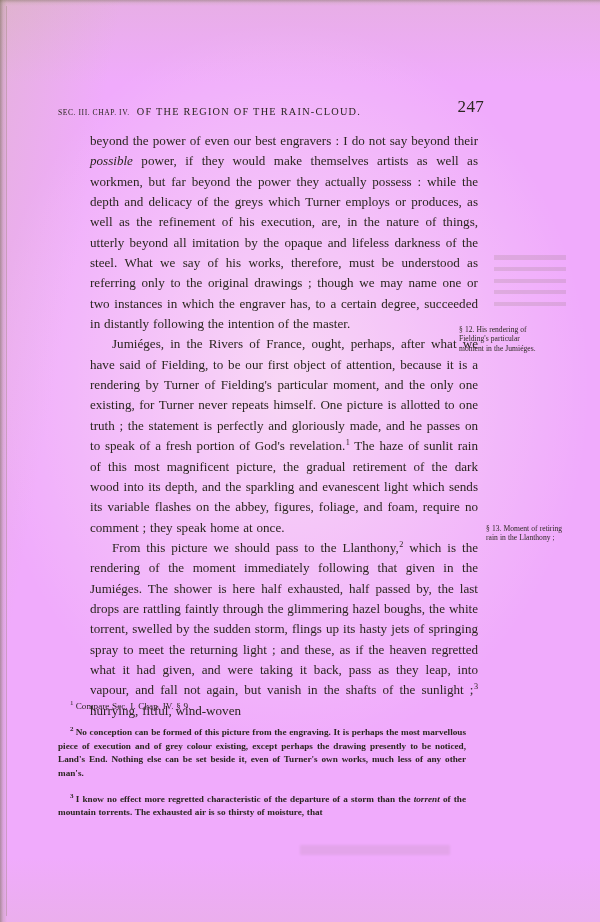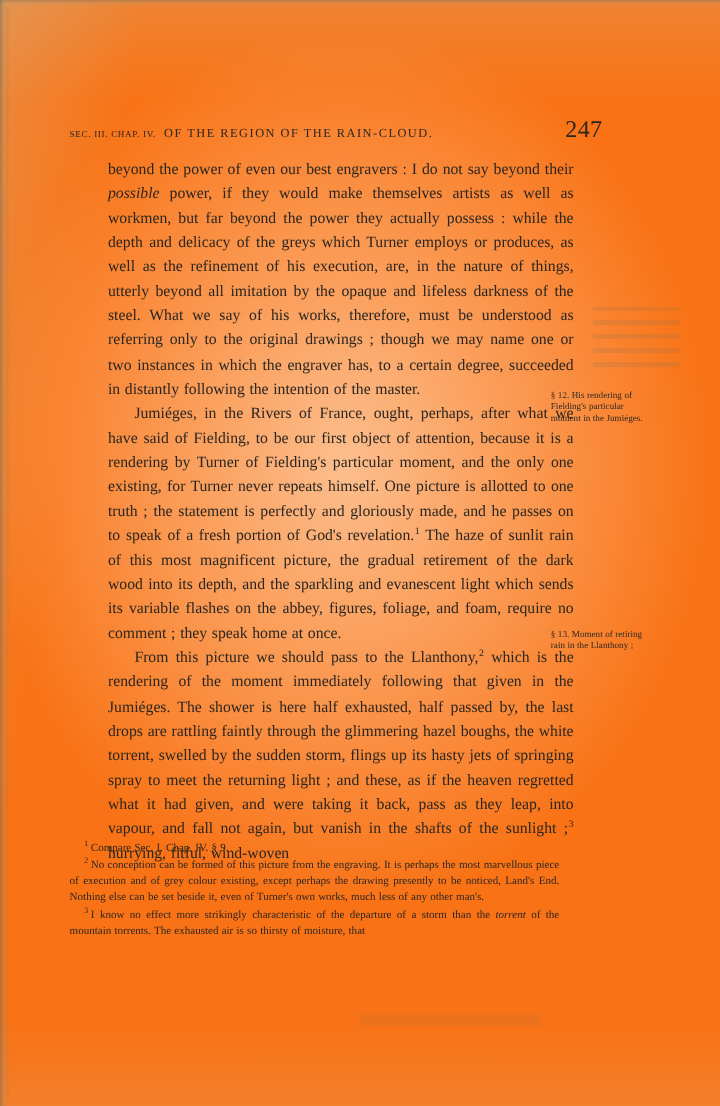--- a/index.html
+++ b/index.html
@@ -9,21 +9,21 @@
   }
   body {
     font-family: "Liberation Serif", "DejaVu Serif", serif;
   }
 
   .scan {
     position: relative;
     width: 600px;
     height: 922px;
     overflow: hidden;
-    background: #f97316;
+    background: #f0abfc;
     box-sizing: border-box;
   }
 
   
   .paper-wash {
     position: absolute;
     inset: 0;
     background:
       radial-gradient(ellipse 70% 55% at 48% 42%, rgba(255,252,240,0.55) 0%, rgba(255,252,240,0) 72%),
       linear-gradient(100deg, rgba(205,190,152,0.30) 0%, rgba(205,190,152,0.00) 16%),
@@ -110,23 +110,23 @@
     vertical-align: baseline;
   }
   .rh-title {
     font-size: 10.3px;
     letter-spacing: 1.25px;
     text-transform: uppercase;
     margin-left: 7px;
   }
   .folio {
     position: absolute;
-    right: 0;
+    right: 18px;
     top: -4px;
-    font-size: 20px;
+    font-size: 17px;
     letter-spacing: 0.3px;
   }
 
   
   .body-col {
     position: absolute;
     left: 58px;
     top: 131px;
     width: 388px;
     margin-left: 32px;
@@ -156,38 +156,38 @@
     position: absolute;
     left: 459px;
     width: 86px;
     font-size: 7.6px;
     line-height: 9.3px;
     text-align: left;
     word-spacing: 0.2px;
     color: #2e2923;
   }
   .sidenote.n1 { top: 325px; }
-  .sidenote.n2 { top: 524px; }
+  .sidenote.n2 { top: 524px; margin-left: 27px; }
 
   
   .footnotes {
     position: absolute;
     left: 58px;
     top: 700px;
     width: 408px;
   }
   p.fn {
     margin: 0;
     font-size: 9.2px;
     line-height: 13.4px;
     text-align: justify;
     text-indent: 12px;
     word-spacing: 0.4px;
   }
-  p.fn + p.fn { margin-top: 1px; }
+  p.fn + p.fn { margin-top: 13px; font-weight: bold; }
   .fn-mark {
     font-size: 7px;
     vertical-align: super;
     line-height: 0;
     padding-right: 2.2px;
   }
 
   
   .ink { filter: blur(0.12px); }
 </style>
@@ -233,21 +233,21 @@
 
       <p class="fn">
         <span class="fn-mark">1</span><span>Compare Sec. I. Chap. IV. § 9.</span>
       </p>
 
       <p class="fn">
         <span class="fn-mark">2</span><span>No conception can be formed of this picture from the engraving.   It is perhaps the most marvellous piece of execution and of grey colour existing, except perhaps the drawing presently to be noticed, Land's End.   Nothing else can be set beside it, even of Turner's own works, much less of any other man's.</span>
       </p>
 
       <p class="fn">
-        <span class="fn-mark">3</span><span>I know no effect more strikingly characteristic of the departure of a storm than the </span><span class="it">torrent</span><span> of the mountain torrents.   The exhausted air is so thirsty of moisture, that</span>
+        <span class="fn-mark">3</span><span>I know no effect more regretted characteristic of the departure of a storm than the </span><span class="it">torrent</span><span> of the mountain torrents.   The exhausted air is so thirsty of moisture, that</span>
       </p>
 
     </div>
 
   </div>
 
   <div class="edge-top"></div>
   <div class="edge-left"></div>
   <div class="edge-rule"></div>
 

